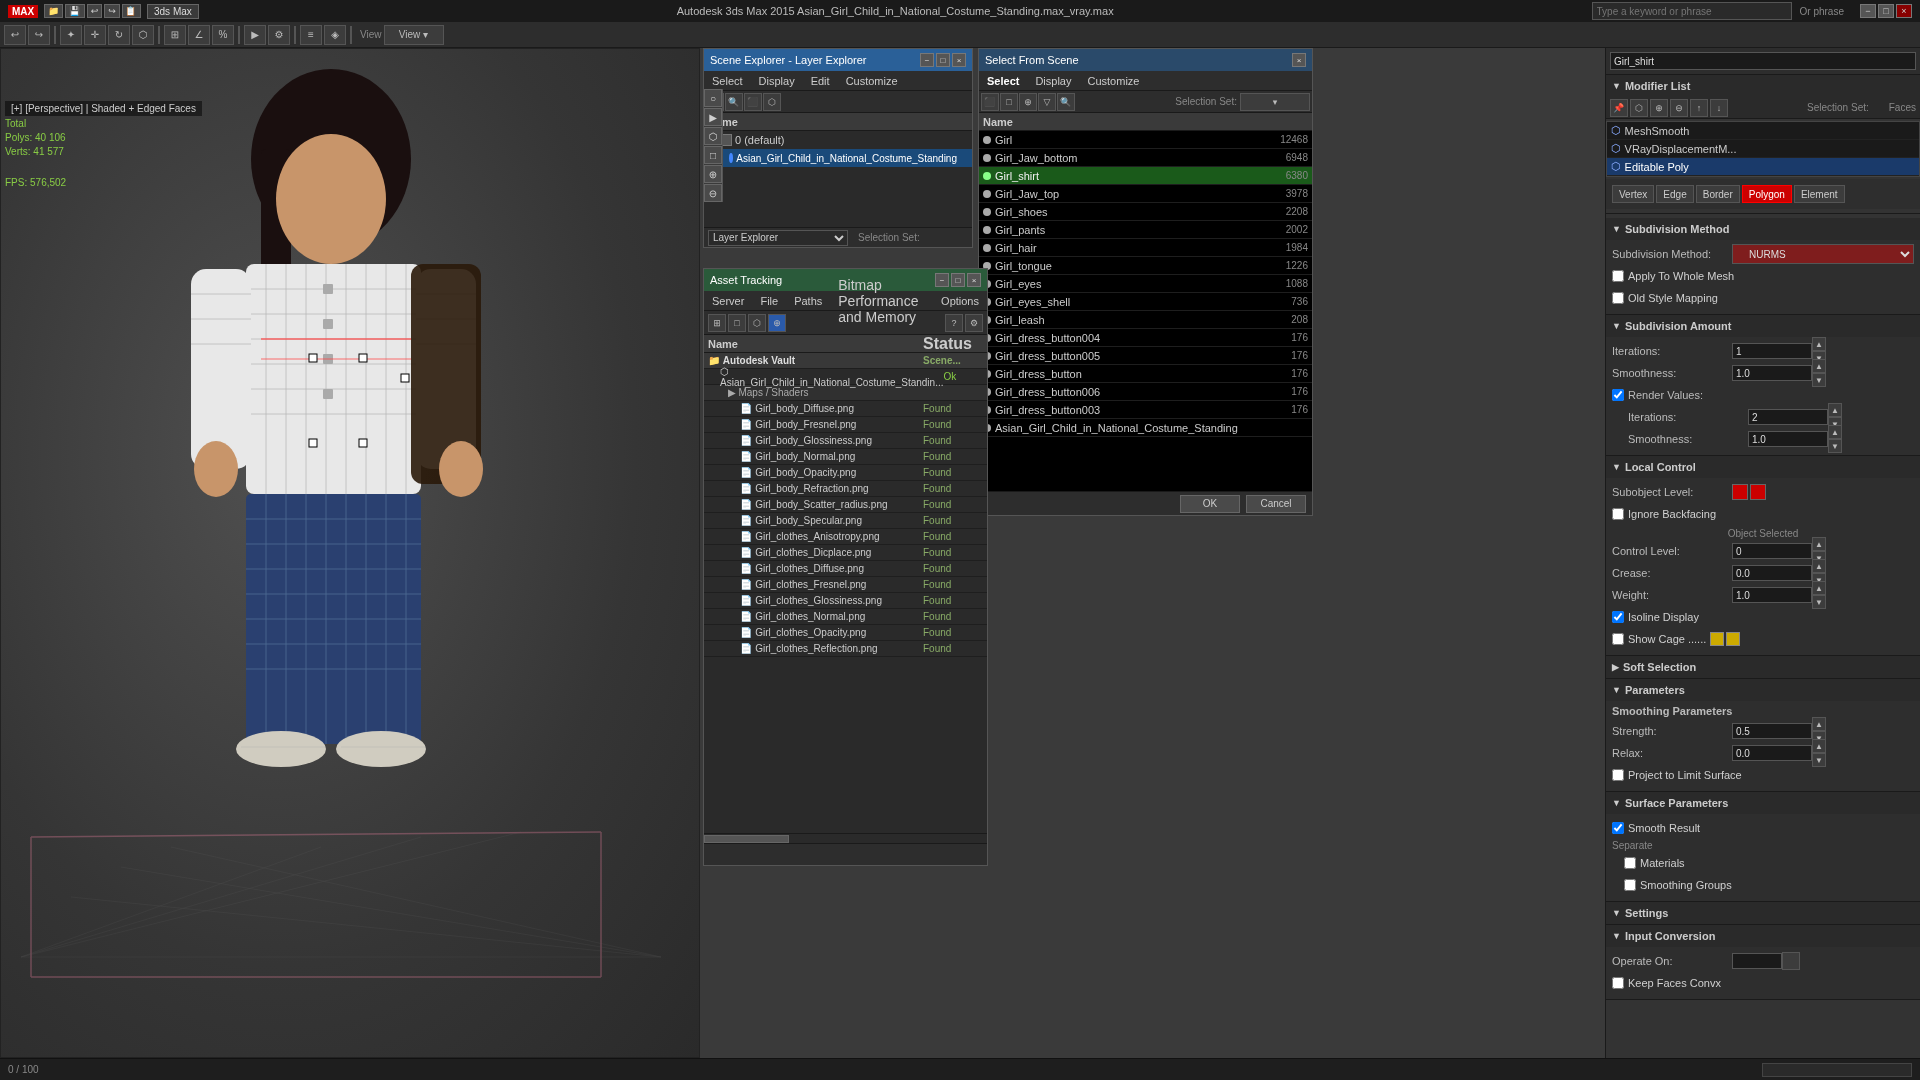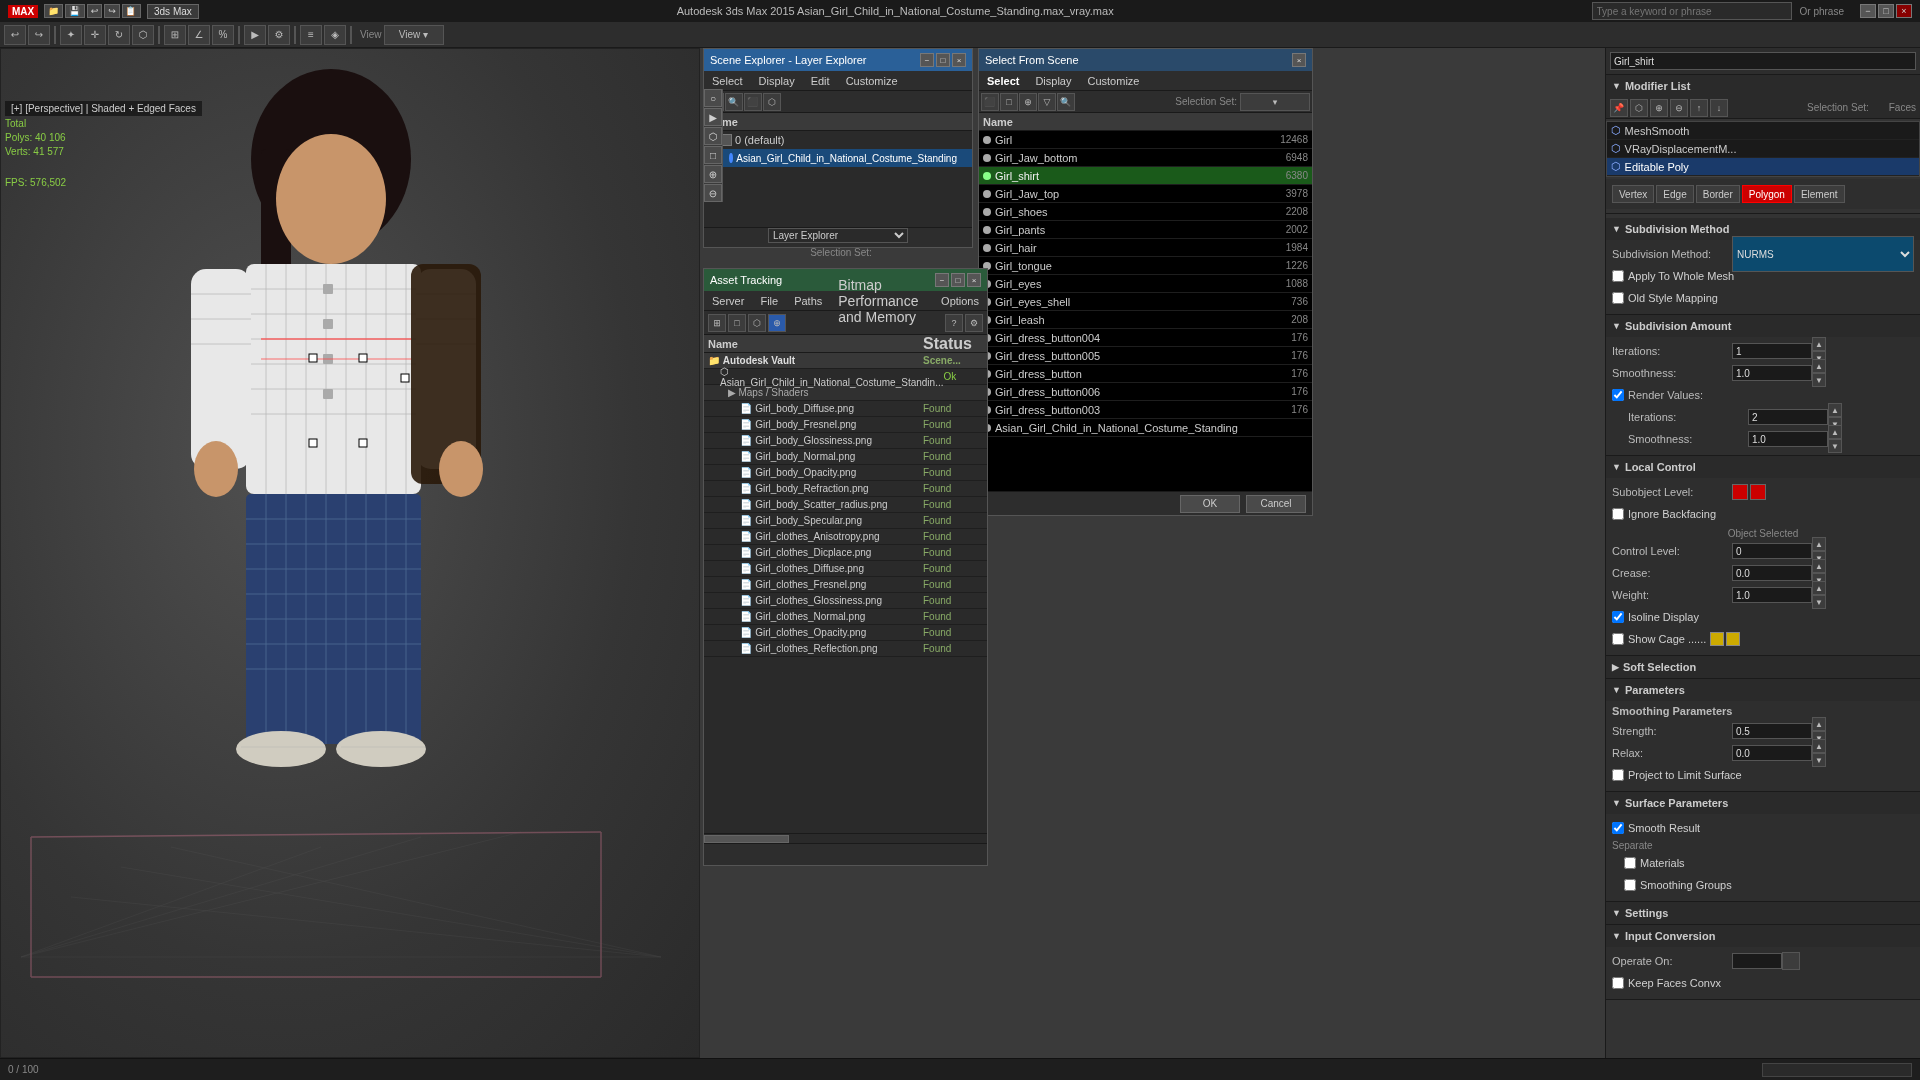--- a/index.html
+++ b/index.html
@@ -251,21 +251,20 @@
     .tree-item.selected { background: #1a4a7a; color: #fff; }
     .tree-arrow { width: 12px; display: inline-block; font-size: 9px; }
     .panel-footer {
       height: 20px;
       background: #2d2d2d;
       display: flex;
       align-items: center;
       padding: 0 4px;
       gap: 4px;
       border-top: 1px solid #1a1a1a;
-      flex-direction: column;
     }
     .footer-select {
       width: 140px;
       height: 16px;
       background: #2a2a2a;
       border: 1px solid #555;
       color: #ccc;
       font-size: 10px;
     }
 
@@ -499,25 +498,26 @@
       color: #ddd;
       font-size: 10px;
       padding: 0 3px;
     }
     .rp-checkbox {
       width: 12px; height: 12px;
       margin-right: 4px;
     }
     .rp-select {
       flex: 1;
-      height: 36px;
-      background: #0c4a6e;
+      height: 20px;
+      background: #7f1d1d;
       border: 1px solid #555;
       color: #ddd;
       font-size: 10px;
+      padding-left: 12px;
     }
     .modifier-stack {
       background: #1a1a1a;
       border: 1px solid #444;
       margin: 2px 0;
     }
     .modifier-item {
       height: 18px;
       display: flex;
       align-items: center;

